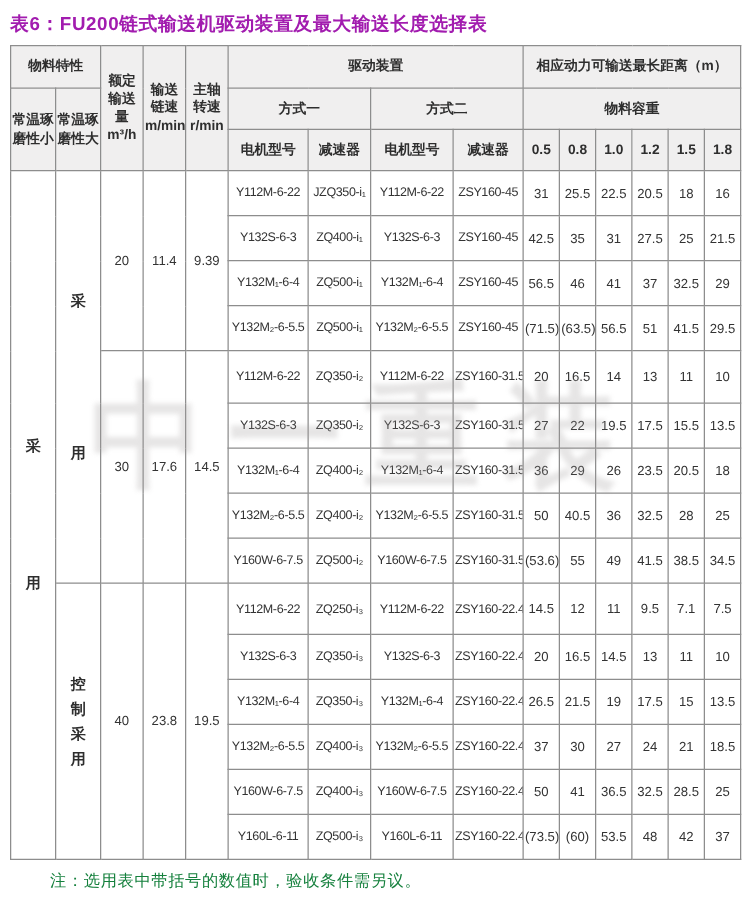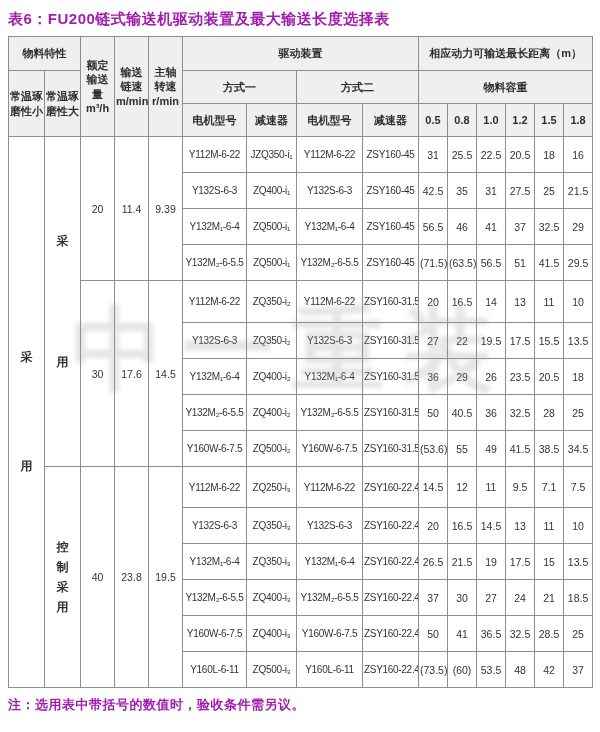--- a/index.html
+++ b/index.html
@@ -28,21 +28,21 @@
   tbody td { background: #ffffff; font-size: 10.5px; white-space: nowrap; }
   td.model { font-size: 10px; letter-spacing: -0.3px; text-align: center; }
   td.vhost { background: #ffffff; }
   .split-chars {
     display: flex; flex-direction: column; align-items: center;
     justify-content: center; font-size: 12px; font-weight: bold; color: #2e2e2e;
   }
   .v-all { height: 548px; gap: 92px; }     
   .v-two { height: 322px; gap: 104px; }    
   .v-four { gap: 3px; }                    
-  .note { font-size: 13px; font-weight: bold; color: #a21caf; margin-top: 8px; letter-spacing: 0.5px; }
+  .note { font-size: 13px; font-weight: normal; color: #15803d; margin-top: 8px; letter-spacing: 0.5px; margin-left: 32px; }
   .watermark {
     position: absolute; left: 72px; top: 288px;
     font-size: 92px; color: #a09c9c; opacity: 0.26;
     letter-spacing: 18px; filter: blur(2px);
     pointer-events: none; white-space: nowrap; z-index: 3;
     font-weight: bold;
   }
 </style>
 </head>
 <body>

